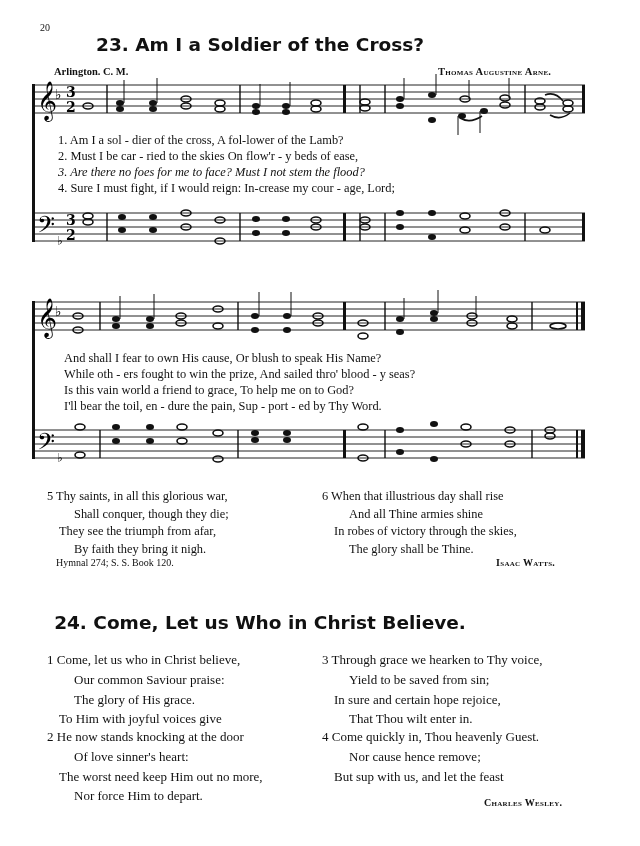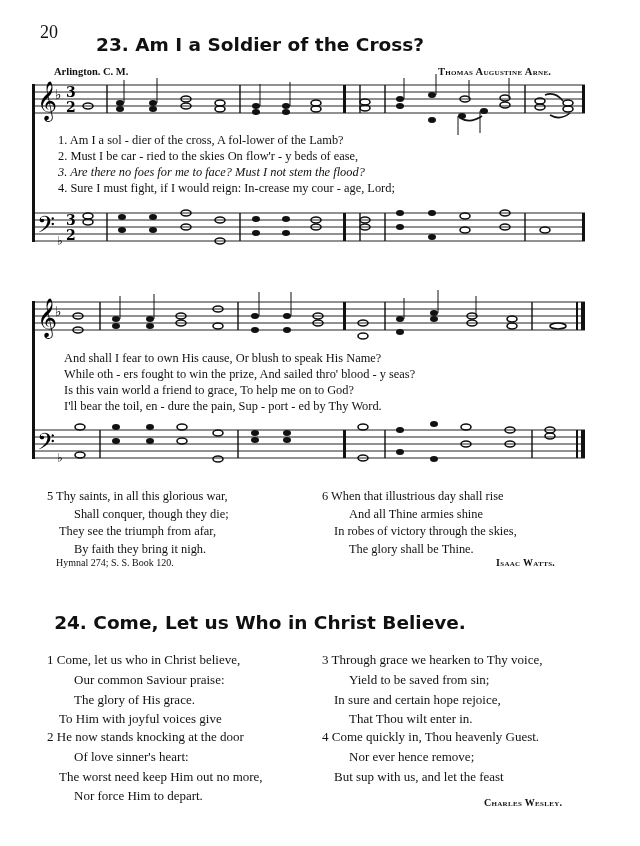--- a/index.html
+++ b/index.html
@@ -1,19 +1,19 @@
 <!DOCTYPE html>
 <html><head>
 <meta charset="utf-8">
 <style>
   html, body { margin:0; padding:0; background:#fff; }
   body { width:640px; height:846px; position:relative; overflow:hidden; color:#111;
          font-family:"DejaVu Serif", "Liberation Serif", serif; }
   .abs { position:absolute; }
-  .page-num { left:40px; top:22px; font-size:18px; font-family:"Liberation Serif", serif; }
+  .page-num { left:40px; top:22px; font-size:10px; font-family:"Liberation Serif", serif; }
   .title { left:0; width:520px; text-align:center; font-family:"DejaVu Sans", sans-serif; font-weight:bold; }
   .title23 { top:34px; font-size:18.5px; }
   .title24 { top:612px; font-size:18.5px; }
   .meta { font-family:"Liberation Serif", serif; font-weight:bold; font-size:10.5px; }
   .sc { font-variant:small-caps; letter-spacing:0.3px; font-size:10.5px; }
   .lyric-row { position:absolute; left:58px; height:18px; font-size:12.4px; white-space:nowrap; font-family:"Liberation Serif", serif; }
   .verse { position:absolute; font-family:"Liberation Serif", serif; font-size:13px; line-height:19.8px; white-space:nowrap; }
   .verse .l { display:block; }
   .ind1 { padding-left:12px; }
   .ind2 { padding-left:27px; }
@@ -289,16 +289,16 @@
   <span class="l ind2">That Thou wilt enter in.</span>
 </div>
 <div class="verse" style="left:47px;top:727px;">
   <span class="l"><span>2</span> <span>He now stands knocking at the door</span></span>
   <span class="l ind2">Of love sinner's heart:</span>
   <span class="l ind1">The worst need keep Him out no more,</span>
   <span class="l ind2">Nor force Him to depart.</span>
 </div>
 <div class="verse" style="left:322px;top:727px;">
   <span class="l"><span>4</span> <span>Come quickly in, Thou heavenly Guest.</span></span>
-  <span class="l ind2">Nor ever hence remove;</span>
+  <span class="l ind2">Nor cause hence remove;</span>
   <span class="l ind1">But sup with us, and let the feast</span>
 </div>
 <div class="abs footer-ref sc" style="left:484px;top:797px;">Charles Wesley.</div>
 
 </body></html>

